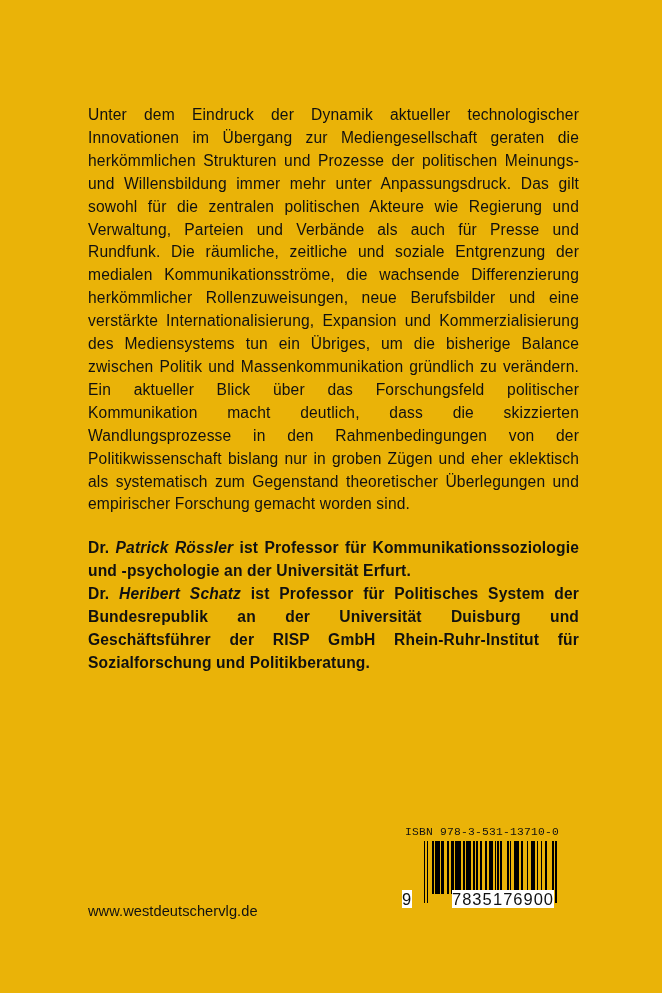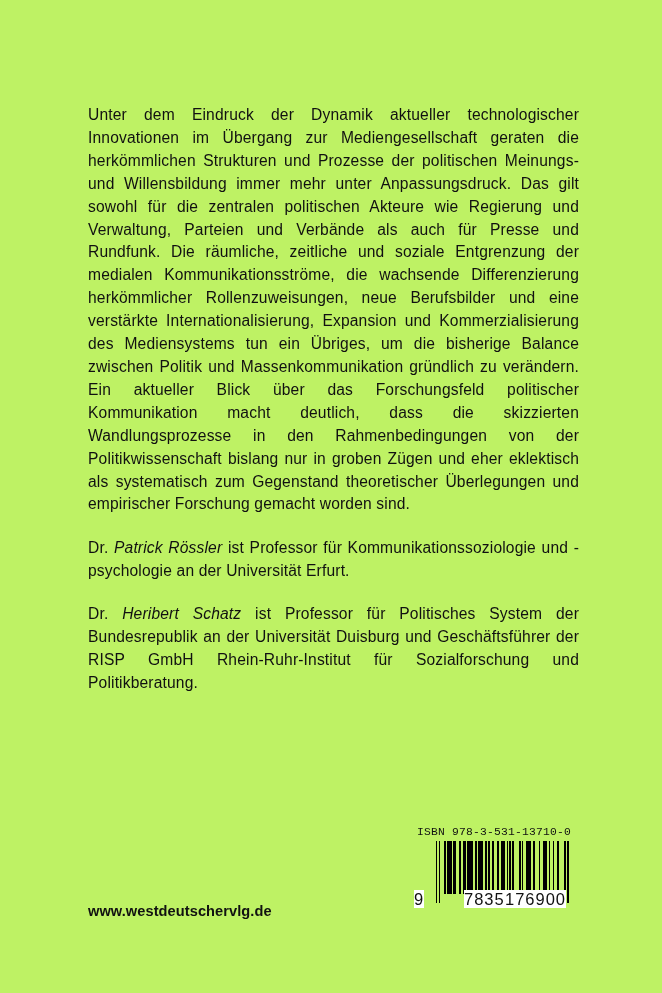--- a/index.html
+++ b/index.html
@@ -12,21 +12,21 @@
     height: 993px;
     position: relative;
     font-family: "Liberation Sans", sans-serif;
     color: #111111;
     overflow: hidden;
   }
 
   .page {
     position: absolute;
     inset: 0;
-    background: #bef264;
+    background: #eab308;
   }
 
   
   .text-col {
     position: absolute;
     left: 88px;
     top: 104px;
     width: 491px;
   }
 
@@ -44,43 +44,44 @@
   }
 
   .bio {
     font-size: 15.6px;
     line-height: 22.9px;
     text-align: justify;
     letter-spacing: 0.01em;
     margin: 0;
     color: #111111;
     white-space: pre-wrap;
+    font-weight: bold;
   }
 
   .bio-1 { margin-top: 21px; }
-  .bio-2 { margin-top: 20px; }
+  .bio-2 { }
   .bio-3 { margin-top: 20px; }
 
   .nm { font-style: italic; }
 
   
   .site-url {
     position: absolute;
     left: 88px;
     top: 903px;
     font-size: 14.6px;
-    font-weight: bold;
+    font-weight: normal;
     letter-spacing: 0.005em;
     color: #111111;
     white-space: nowrap;
   }
 
   .barcode-block {
     position: absolute;
-    left: 408px;
+    left: 396px;
     top: 826px;
     width: 172px;
   }
 
   .isbn-line {
     font-family: "Liberation Mono", "DejaVu Sans Mono", monospace;
     font-size: 11.3px;
     letter-spacing: 0.02em;
     color: #111111;
     text-align: center;

